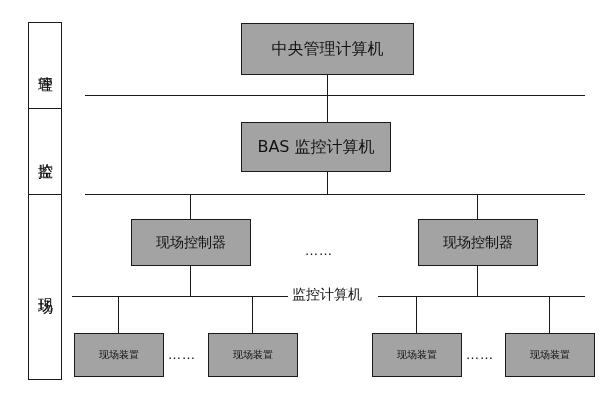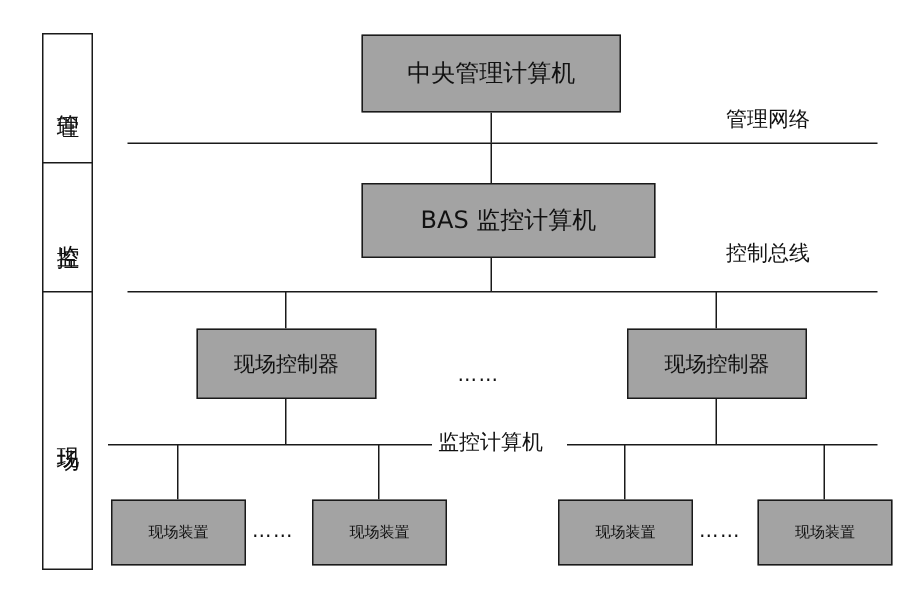--- a/index.html
+++ b/index.html
@@ -65,21 +65,21 @@
     white-space: nowrap;
     z-index: 3;
   }
   .node.big   { font-size: 16px; }
   .node.mid   { font-size: 14px; }
   .node.small { font-size: 10px; }
 
   
   .n-central { left: 241px; top: 23px;  width: 173px; height: 52px; }
   
-  .n-bas     { left: 241px; top: 122px; width: 196px; height: 50px; }
+  .n-bas     { left: 241px; top: 122px; width: 150px; height: 50px; }
   
   .n-ctrl-l  { left: 131px; top: 219px; width: 120px; height: 47px; }
   .n-ctrl-r  { left: 418px; top: 219px; width: 120px; height: 47px; }
   
   .n-dev-0   { left: 74px;  top: 333px; width: 90px; height: 44px; }
   .n-dev-1   { left: 208px; top: 333px; width: 90px; height: 44px; }
   .n-dev-2   { left: 372px; top: 333px; width: 90px; height: 44px; }
   .n-dev-3   { left: 505px; top: 333px; width: 90px; height: 44px; }
 
   
@@ -185,21 +185,19 @@
   <div class="vline v-bas-down"></div>
   <div class="vline v-ctrl-l-up"></div>
   <div class="vline v-ctrl-r-up"></div>
   <div class="vline v-ctrl-l-down"></div>
   <div class="vline v-ctrl-r-down"></div>
   <div class="vline v-dev-0"></div>
   <div class="vline v-dev-1"></div>
   <div class="vline v-dev-2"></div>
   <div class="vline v-dev-3"></div>
 
-  <div class="bus-label lbl-mgmt">管理网络</div>
-  <div class="bus-label lbl-ctrl">控制总线</div>
   <div class="bus-label lbl-field">监控计算机</div>
 
   <div class="ellipsis el-ctrl">……</div>
   <div class="ellipsis el-dev-a">……</div>
   <div class="ellipsis el-dev-b">……</div>
 
 </div>
 
 </body></html>

